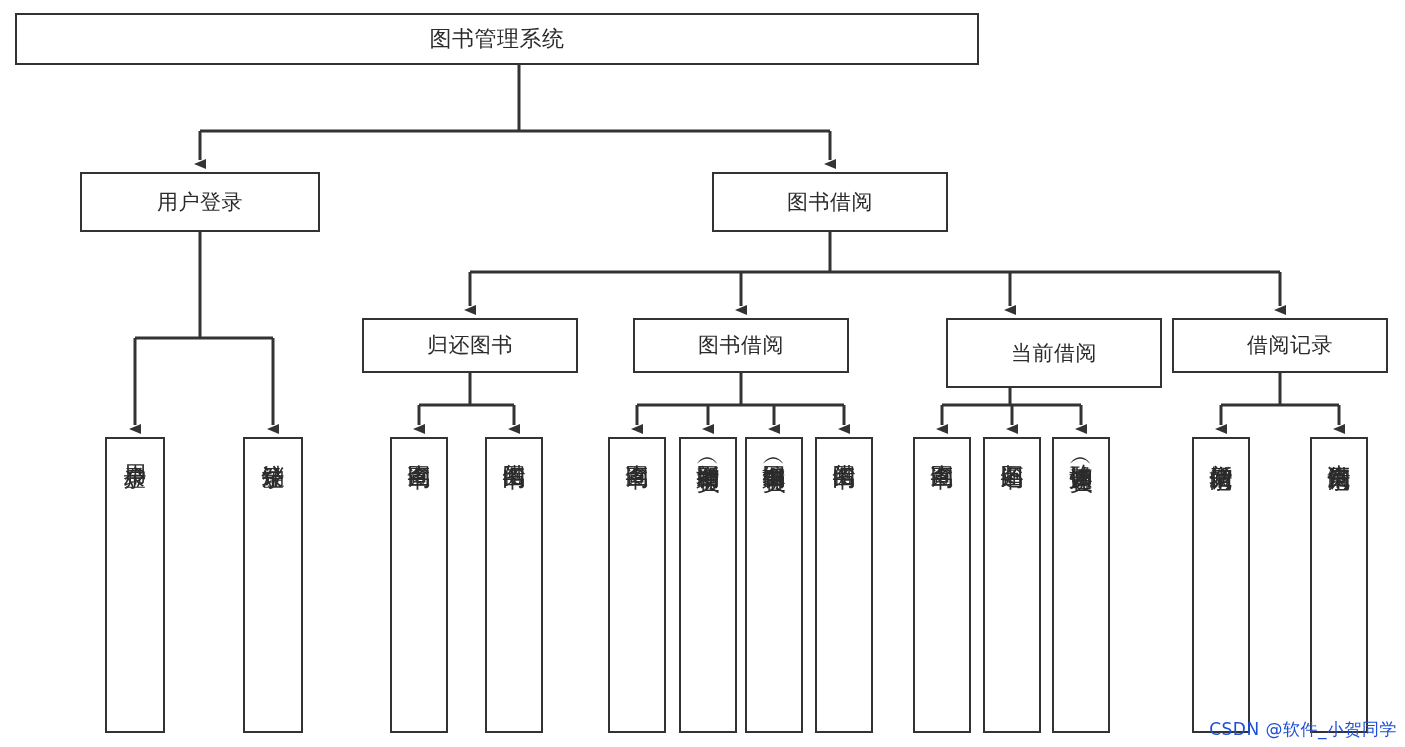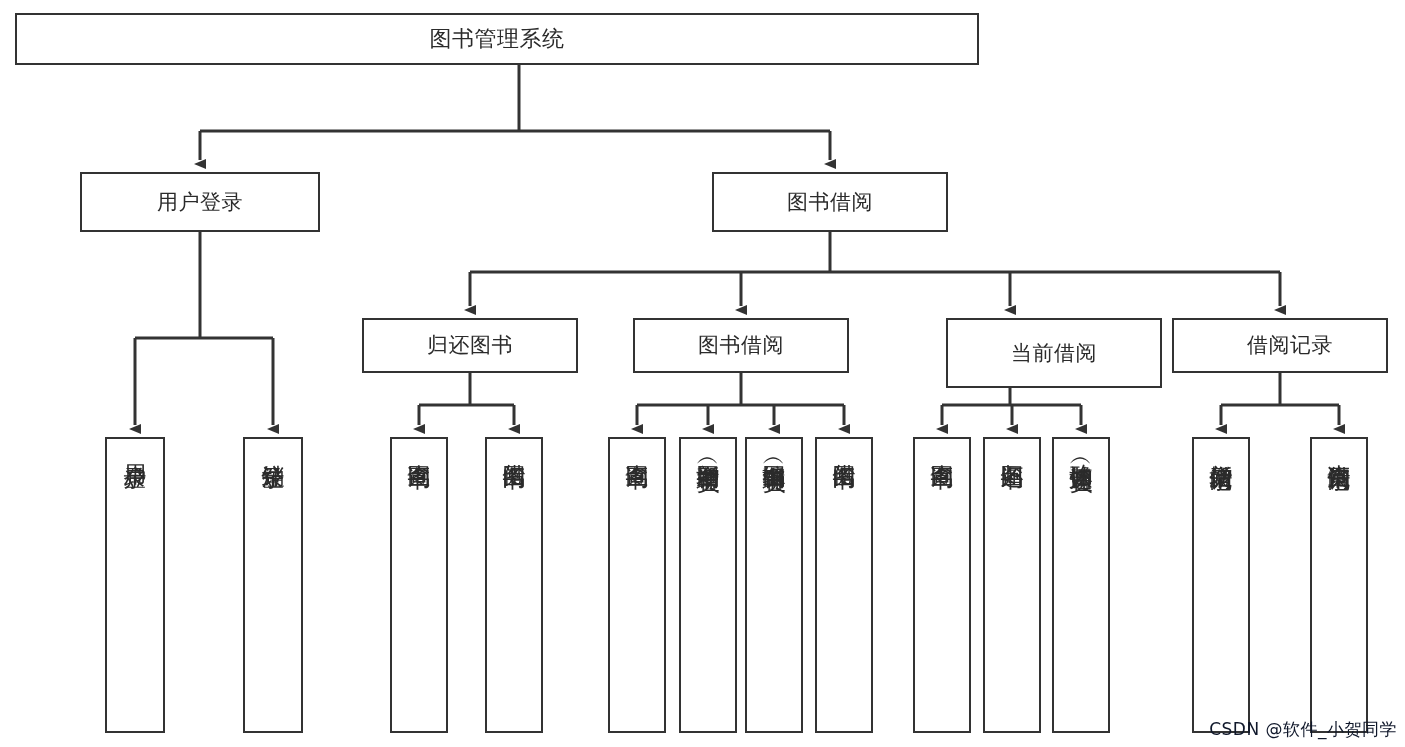--- a/index.html
+++ b/index.html
@@ -57,21 +57,21 @@
     letter-spacing: 1px;
   }
   .node.root .node-label {
     font-size: 22px;
   }
   .watermark {
     position: absolute;
     right: 8px;
     bottom: 6px;
     font-size: 17px;
-    color: #0f172a;
+    color: #1d4ed8;
     letter-spacing: 0.5px;
     z-index: 5;
     white-space: nowrap;
   }
 </style>
 </head>
 <body>
 
 <div id="canvas">
 

